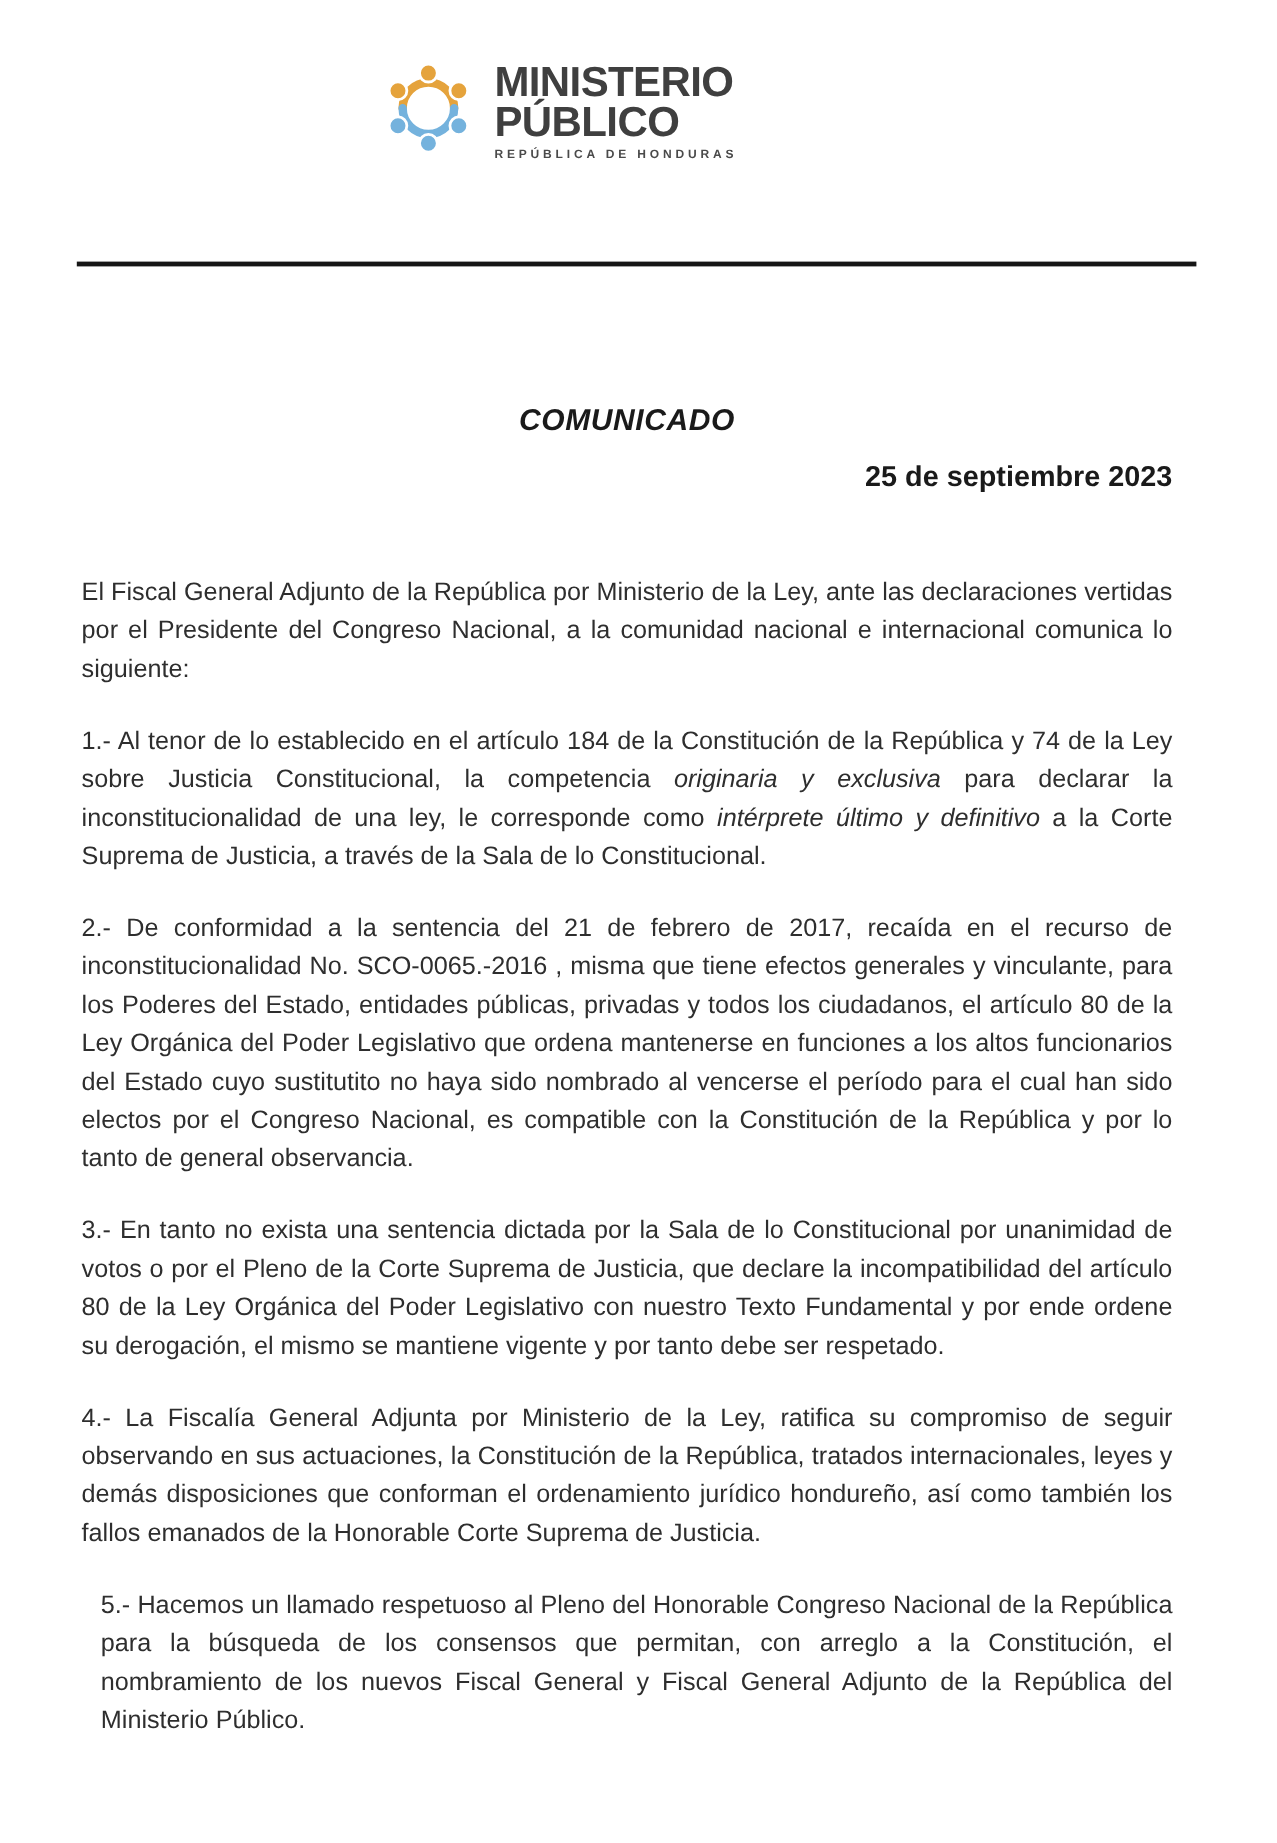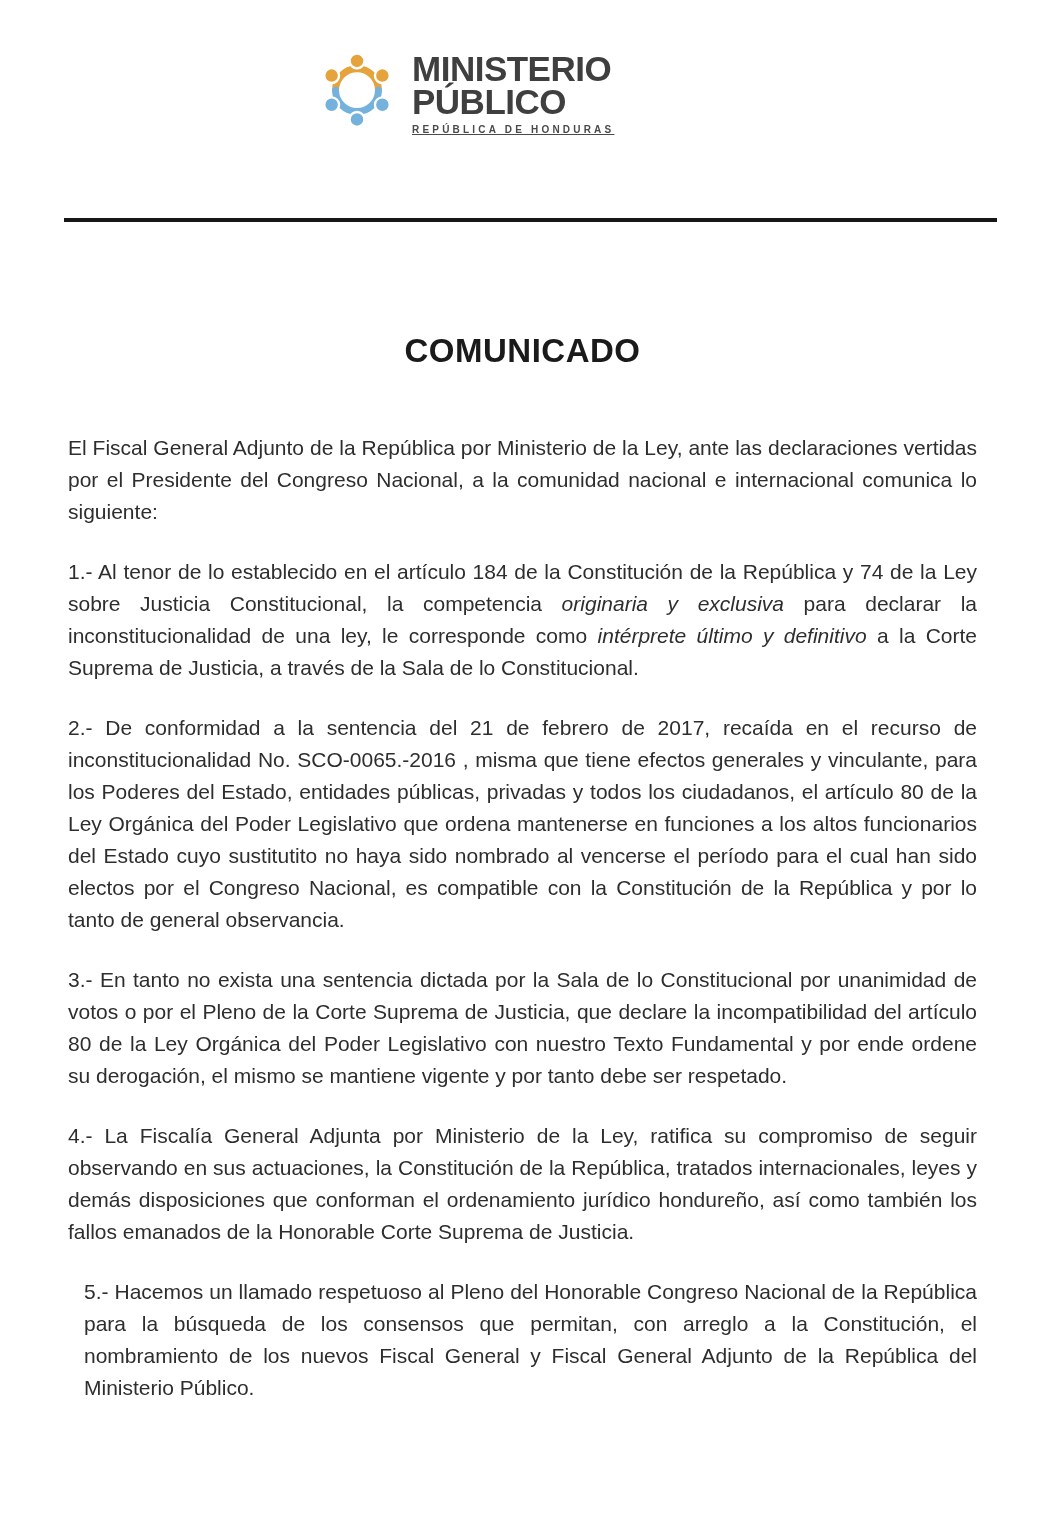--- a/index.html
+++ b/index.html
@@ -43,41 +43,41 @@
     letter-spacing:-0.5px;
     color:var(--logo-text);
   }
   .wm-sub{
     margin-top:6px;
     font-size:10px;
     font-weight:bold;
     letter-spacing:3.2px;
     color:#4a4a4a;
     white-space:nowrap;
-    text-decoration:underline;
   }
   
   .rule{
     margin:77px 0 0 64px;
     width:933px;
     height:4px;
     background:var(--rule);
   }
   
   .content{
     padding:0 87px 0 68px;
   }
   .title{
     margin-top:112px;
     text-align:center;
-    font-size:33px;
+    font-size:25px;
     font-weight:bold;
     letter-spacing:0.5px;
     line-height:33px;
     color:var(--heading);
+    font-style:italic;
   }
   .date{
     margin-top:16px;
     text-align:right;
     font-size:24px;
     font-weight:bold;
     line-height:30px;
     color:var(--heading);
   }
   .body{
@@ -117,20 +117,21 @@
       <div class="wm-line">MINISTERIO</div>
       <div class="wm-line">PÚBLICO</div>
       <div class="wm-sub">REPÚBLICA DE HONDURAS</div>
     </div>
   </header>
 
   <div class="rule"></div>
 
   <main class="content">
     <h1 class="title">COMUNICADO</h1>
+    <div class="date">25 de septiembre 2023</div>
 
     <div class="body">
       <p><span>El Fiscal General Adjunto de la República por Ministerio de la Ley, ante las declaraciones vertidas por el Presidente del Congreso Nacional, a la comunidad nacional e internacional comunica lo siguiente:</span></p>
       <p><span>1.- Al tenor de lo establecido en el artículo 184 de la Constitución de la República y 74 de la Ley sobre Justicia Constitucional, la competencia </span><span class="em">originaria y exclusiva</span><span> para declarar la inconstitucionalidad de una ley, le corresponde como </span><span class="em">intérprete último y definitivo</span><span> a la Corte Suprema de Justicia, a través de la Sala de lo Constitucional.</span></p>
       <p><span>2.- De conformidad a la sentencia del 21 de febrero de 2017,  recaída en el recurso de inconstitucionalidad No. SCO-0065.-2016 , misma que tiene efectos generales y vinculante, para los Poderes del Estado, entidades públicas, privadas y todos los ciudadanos, el artículo 80 de la Ley Orgánica del Poder Legislativo que ordena mantenerse en funciones a los altos funcionarios del Estado cuyo sustitutito no haya sido nombrado al vencerse el período para el cual han sido electos por el Congreso Nacional, es compatible con la Constitución de la República y por lo tanto de general observancia.</span></p>
       <p><span>3.- En tanto no exista una sentencia dictada por la Sala de lo Constitucional por unanimidad de votos o por el Pleno de la Corte Suprema de Justicia, que declare la incompatibilidad del artículo 80 de la Ley Orgánica del Poder Legislativo con nuestro Texto Fundamental y por ende ordene su derogación, el mismo se mantiene vigente y por tanto debe ser respetado.</span></p>
       <p><span>4.- La Fiscalía General Adjunta por Ministerio de la Ley, ratifica su compromiso de seguir observando en sus actuaciones, la Constitución de la República, tratados internacionales, leyes y demás disposiciones que conforman el ordenamiento jurídico hondureño, así como también los fallos emanados de la Honorable Corte Suprema de Justicia.</span></p>
       <p><span>5.- Hacemos un llamado respetuoso al Pleno del Honorable Congreso Nacional de la República para la búsqueda de los consensos que permitan, con arreglo a la Constitución, el nombramiento de los nuevos Fiscal General y Fiscal General Adjunto de la República del Ministerio Público.</span></p>
     </div>
   </main>

